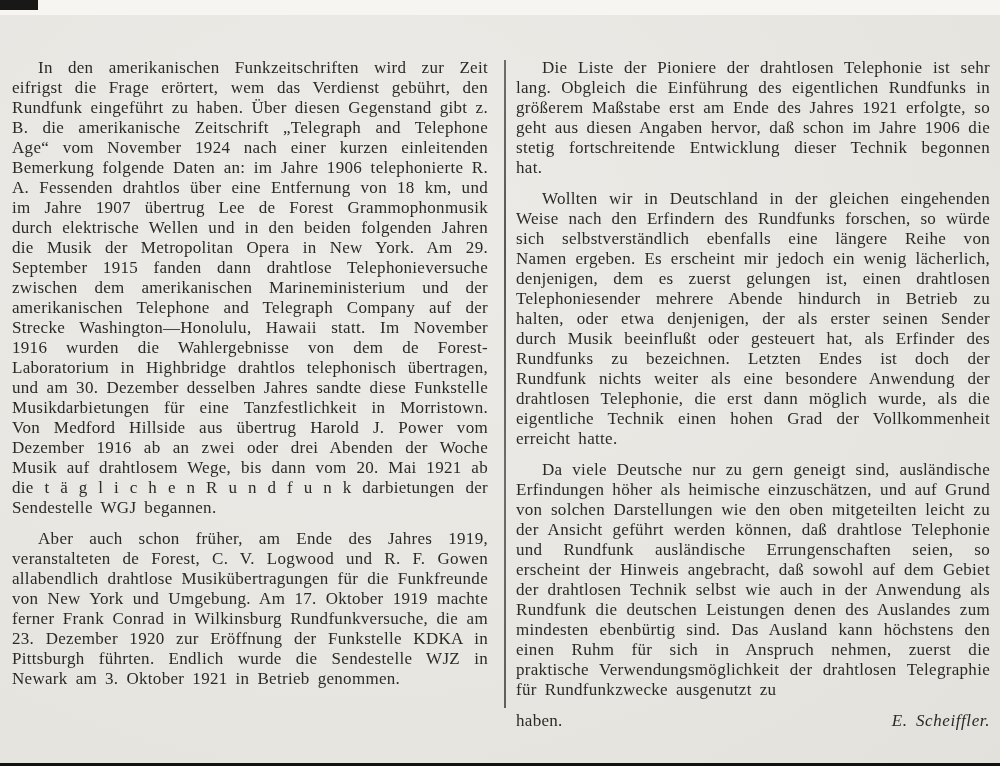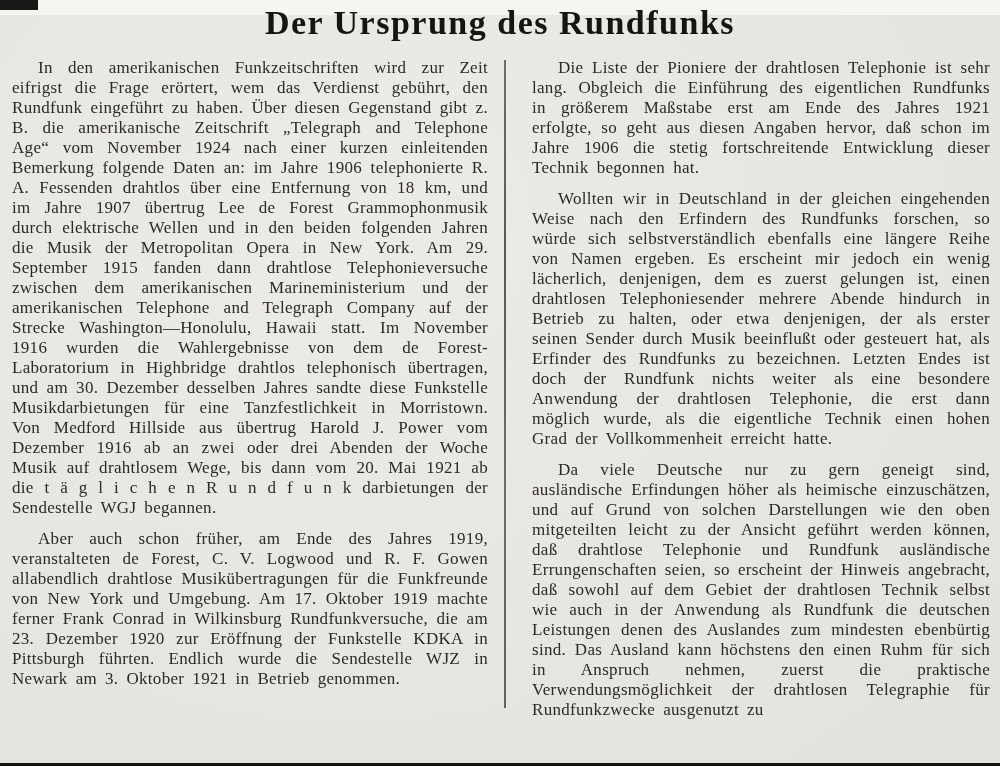--- a/index.html
+++ b/index.html
@@ -22,51 +22,54 @@
   }
   .columns{
     position:absolute;top:58px;left:12px;right:10px;display:flex;
   }
   .col{
     text-align:justify;font-size:17px;line-height:20px;
     letter-spacing:0.3px;word-spacing:3.5px;color:#2b2a27;
   }
   .col p{margin:0 0 11px 0;text-indent:26px;}
   .col-left{width:492px;padding-right:16px;box-sizing:border-box;}
-  .col-right{flex:1;padding-left:28px;box-sizing:border-box;}
+  .col-right{flex:1;padding-left:12px;box-sizing:border-box;}
   .divider{
     position:absolute;left:504px;top:60px;height:648px;width:2px;
     background:linear-gradient(#514f4b,#36342f 30%,#514f4b 65%,#403e3a);
     opacity:.8;
   }
   .sig-row{display:flex;justify-content:space-between;align-items:baseline;}
   .sig{font-style:italic;letter-spacing:0.6px;}
   .page-number{
     position:absolute;bottom:6px;left:0;width:100%;text-align:center;
     font-family:"DejaVu Sans",sans-serif;font-size:20px;color:#2c2c2c;
   }
   .bottom-edge{position:absolute;bottom:0;left:0;width:100%;height:3px;background:#121210;}
 </style>
 </head>
 <body>
 
 <div class="page">
   <div class="top-strip"></div>
   <div class="corner-mark"></div>
 
-  <h1 class="title">Der Ursprung des Rundfunks</h1>
 
   <div class="columns">
     <div class="col col-left">
       <p>In den amerikanischen Funkzeitschriften wird zur Zeit eifrigst die Frage erörtert, wem das Verdienst gebührt, den Rundfunk eingeführt zu haben. Über diesen Gegenstand gibt z. B. die amerikanische Zeitschrift „Telegraph and Telephone Age“ vom November 1924 nach einer kurzen einleitenden Bemerkung folgende Daten an: im Jahre 1906 telephonierte R. A. Fessenden drahtlos über eine Entfernung von 18 km, und im Jahre 1907 übertrug Lee de Forest Grammophonmusik durch elektrische Wellen und in den beiden folgenden Jahren die Musik der Metropolitan Opera in New York. Am 29. September 1915 fanden dann drahtlose Telephonieversuche zwischen dem amerikanischen Marineministerium und der amerikanischen Telephone and Telegraph Company auf der Strecke Washington—Honolulu, Hawaii statt. Im November 1916 wurden die Wahlergebnisse von dem de Forest-Laboratorium in Highbridge drahtlos telephonisch übertragen, und am 30. Dezember desselben Jahres sandte diese Funkstelle Musikdarbietungen für eine Tanzfestlichkeit in Morristown. Von Medford Hillside aus übertrug Harold J. Power vom Dezember 1916 ab an zwei oder drei Abenden der Woche Musik auf drahtlosem Wege, bis dann vom 20. Mai 1921 ab die t ä g l i c h e n R u n d f u n k darbietungen der Sendestelle WGJ begannen.</p>
       <p>Aber auch schon früher, am Ende des Jahres 1919, veranstalteten de Forest, C. V. Logwood und R. F. Gowen allabendlich drahtlose Musikübertragungen für die Funkfreunde von New York und Umgebung. Am 17. Oktober 1919 machte ferner Frank Conrad in Wilkinsburg Rundfunkversuche, die am 23. Dezember 1920 zur Eröffnung der Funkstelle KDKA in Pittsburgh führten. Endlich wurde die Sendestelle WJZ in Newark am 3. Oktober 1921 in Betrieb genommen.</p>
     </div>
     <div class="col col-right">
       <p>Die Liste der Pioniere der drahtlosen Telephonie ist sehr lang. Obgleich die Einführung des eigentlichen Rundfunks in größerem Maßstabe erst am Ende des Jahres 1921 erfolgte, so geht aus diesen Angaben hervor, daß schon im Jahre 1906 die stetig fortschreitende Entwicklung dieser Technik begonnen hat.</p>
       <p>Wollten wir in Deutschland in der gleichen eingehenden Weise nach den Erfindern des Rundfunks forschen, so würde sich selbstverständlich ebenfalls eine längere Reihe von Namen ergeben. Es erscheint mir jedoch ein wenig lächerlich, denjenigen, dem es zuerst gelungen ist, einen drahtlosen Telephoniesender mehrere Abende hindurch in Betrieb zu halten, oder etwa denjenigen, der als erster seinen Sender durch Musik beeinflußt oder gesteuert hat, als Erfinder des Rundfunks zu bezeichnen. Letzten Endes ist doch der Rundfunk nichts weiter als eine besondere Anwendung der drahtlosen Telephonie, die erst dann möglich wurde, als die eigentliche Technik einen hohen Grad der Vollkommenheit erreicht hatte.</p>
       <p>Da viele Deutsche nur zu gern geneigt sind, ausländische Erfindungen höher als heimische einzuschätzen, und auf Grund von solchen Darstellungen wie den oben mitgeteilten leicht zu der Ansicht geführt werden können, daß drahtlose Telephonie und Rundfunk ausländische Errungenschaften seien, so erscheint der Hinweis angebracht, daß sowohl auf dem Gebiet der drahtlosen Technik selbst wie auch in der Anwendung als Rundfunk die deutschen Leistungen denen des Auslandes zum mindesten ebenbürtig sind. Das Ausland kann höchstens den einen Ruhm für sich in Anspruch nehmen, zuerst die praktische Verwendungsmöglichkeit der drahtlosen Telegraphie für Rundfunkzwecke ausgenutzt zu</p>
+      <div class="sig-row">
+        <span>haben.</span>
+        <span class="sig">E. Scheiffler.</span>
+      </div>
     </div>
   </div>
 
   <div class="divider"></div>
 
   <div class="bottom-edge"></div>
 </div>
 
 </body></html>

